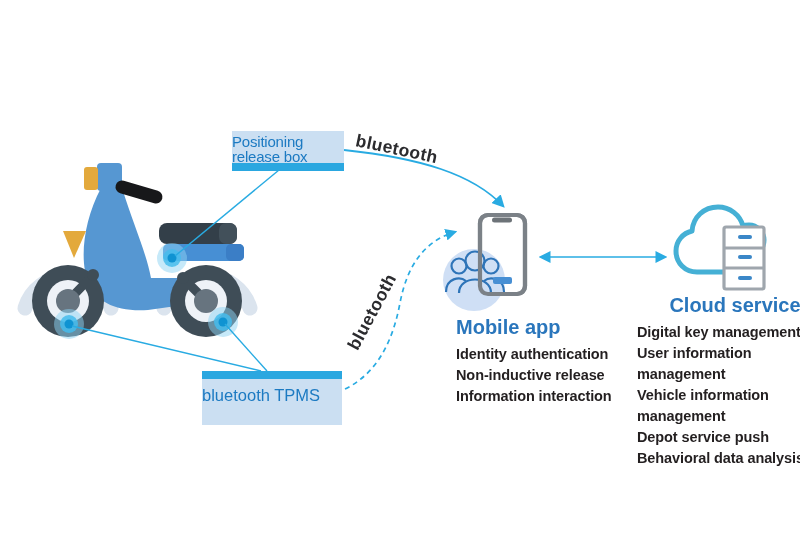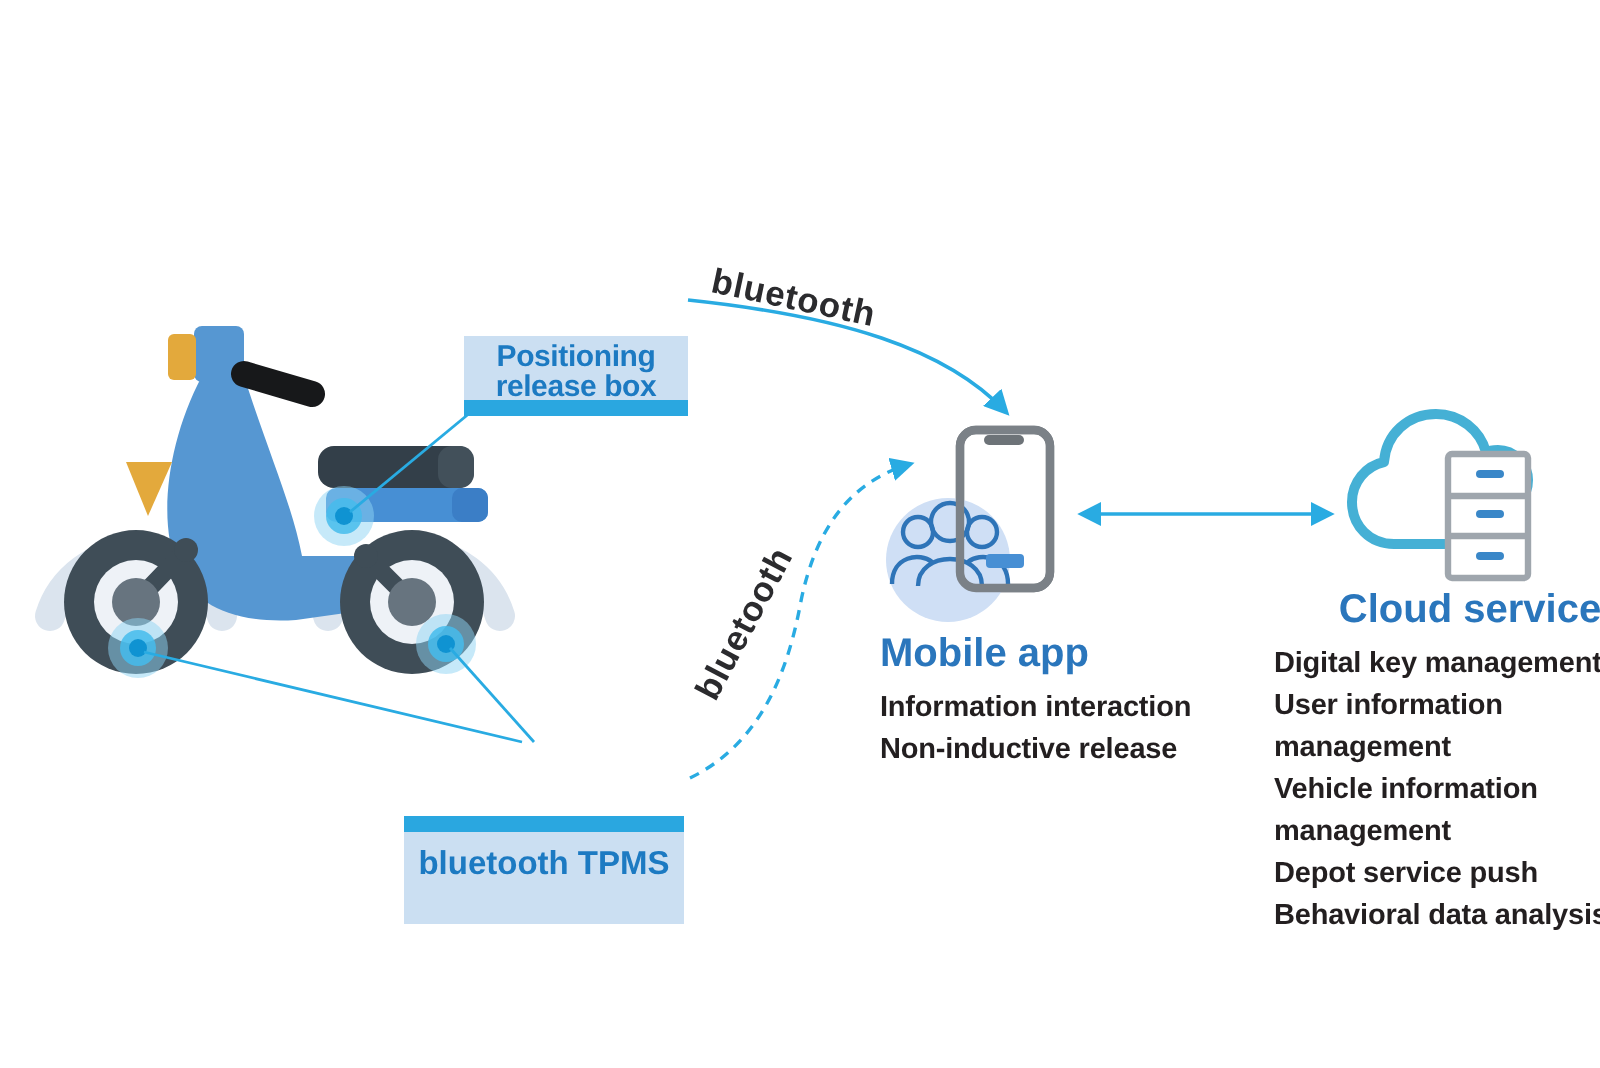--- a/index.html
+++ b/index.html
@@ -5,42 +5,42 @@
   html,body { margin:0; padding:0; background:#ffffff; }
   .stage {
     position:relative; width:800px; height:534px; background:#ffffff;
     overflow:hidden; font-family:"Liberation Sans", sans-serif;
   }
   .layer { position:absolute; left:0; top:0; }
 
   
   .labelbox {
     position:absolute; background:#cbdff2; color:#1c7ac2;
-    font-weight:700; text-align:center; box-sizing:border-box;margin-top:37px;
+    font-weight:400; box-sizing:border-box;
   }
   .labelbox .bar { position:absolute; left:0; right:0; height:8px; background:#2aa7e0; }
   .pos-box { left:232px; top:131px; width:112px; height:40px; font-size:15px; line-height:15px; padding-top:3px; letter-spacing:-0.2px; }
   .pos-box .bar { bottom:0; }
   .tpms-box { left:202px; top:371px; width:140px; height:54px; font-size:16.5px; }
   .tpms-box .bar { top:0; }
   .tpms-box .txt { display:block; padding-top:15px; }
 
   
   .bt-label {
     position:absolute; color:#2b2b2e; font-size:17.5px; font-weight:600;
     letter-spacing:0.4px; white-space:nowrap;
   }
   .bt-top { left:356px; top:130px; transform:rotate(12deg); transform-origin:left center; }
   .bt-bottom { left:331px; top:302px; width:82px; text-align:center; transform:rotate(-62deg); transform-origin:center center; }
 
   
   .section { position:absolute; }
   .section h2 { margin:0 0 5px 0; font-size:20px; font-weight:700; color:#2a76bc; }
   .feature { font-size:14.5px; font-weight:600; color:#231f20; line-height:21px; letter-spacing:-0.1px; }
-  .mobile-section { left:440px; top:316px; width:165px; }
+  .mobile-section { left:456px; top:316px; width:165px; }
   .cloud-section { left:637px; top:294px; width:178px; }
   .cloud-section h2 { text-align:center; padding-left:18px; }
 </style>
 </head>
 <body>
 
 <div class="stage">
 
   <svg class="layer" width="800" height="534" viewBox="0 0 800 534">
     <defs>
@@ -150,22 +150,23 @@
   <div class="labelbox tpms-box">
     <span class="bar"></span>
     <span class="txt">bluetooth TPMS</span>
   </div>
 
   <div class="bt-label bt-top">bluetooth</div>
   <div class="bt-label bt-bottom">bluetooth</div>
 
   <div class="section mobile-section">
     <h2>Mobile app</h2>
+    <div class="feature">Identity authentication</div>
+    <div class="feature">Non-inductive release</div>
     <div class="feature">Information interaction</div>
-    <div class="feature">Non-inductive release</div>
   </div>
 
   <div class="section cloud-section">
     <h2>Cloud service</h2>
     <div class="feature">Digital key management</div>
     <div class="feature">User information management</div>
     <div class="feature">Vehicle information management</div>
     <div class="feature">Depot service push</div>
     <div class="feature">Behavioral data analysis</div>
   </div>

